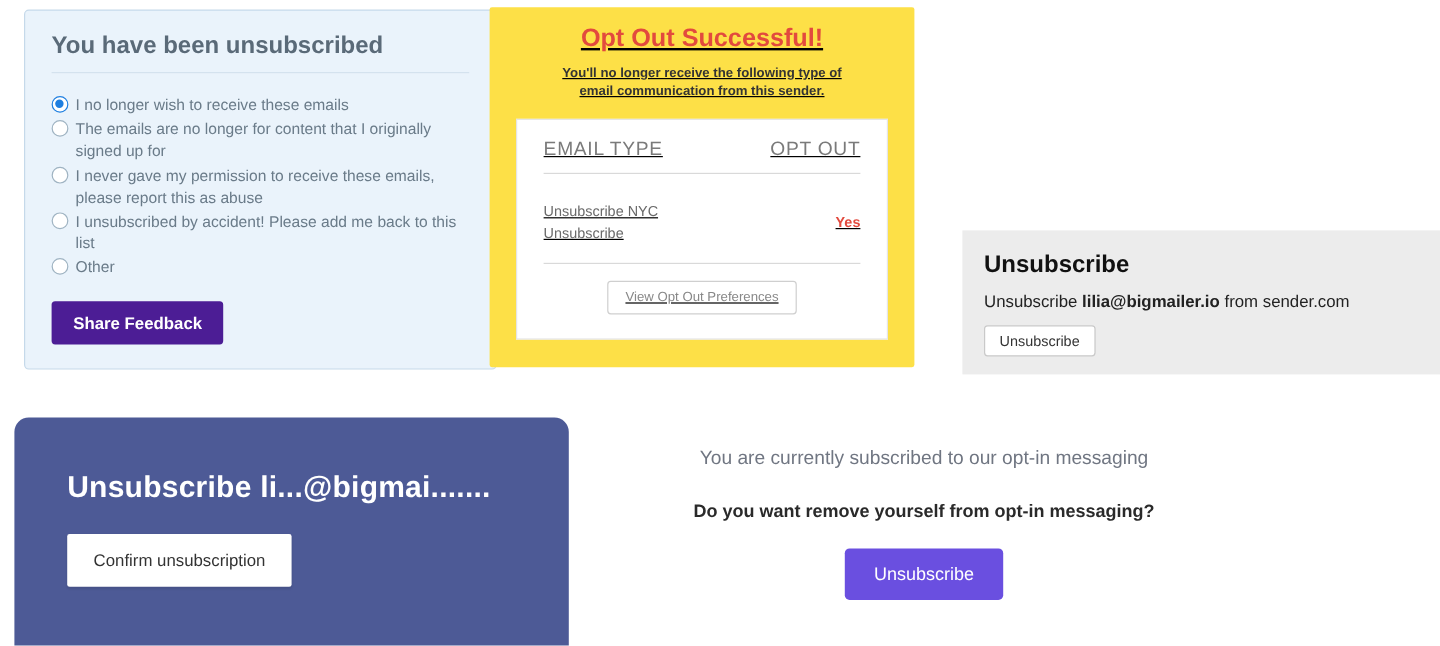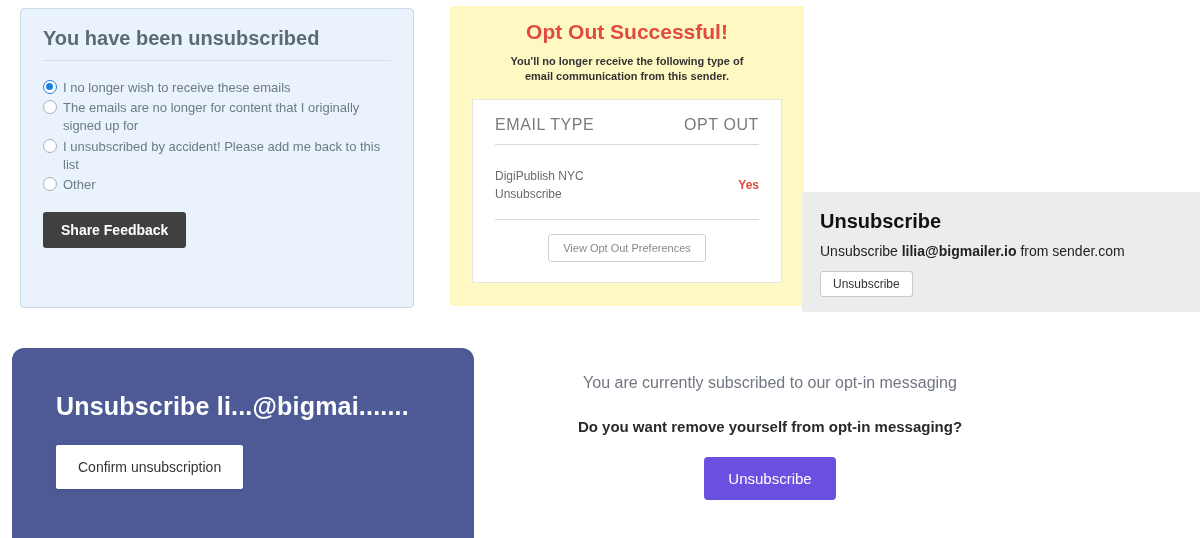--- a/index.html
+++ b/index.html
@@ -62,41 +62,42 @@
     }
     .panel1 label.opt .radio.checked::after {
       content: "";
       position: absolute;
       left: 2px; top: 2px;
       width: 7px; height: 7px;
       border-radius: 50%;
       background: #1f7fe0;
     }
     .panel1 .share-btn {
-      background: #404040;
+      background: #4c1d95;
       color: #fff;
       border: none;
       border-radius: 3px;
       padding: 10px 18px;
       font-size: 14px;
       font-weight: 700;
       cursor: pointer;
     }
 
     
     .panel2 {
       position: absolute;
-      left: 450px;
+      left: 408px;
       top: 6px;
       width: 354px;
       height: 300px;
-      background: #fef9c3;
+      background: #fde047;
       border-radius: 2px;
       padding: 14px 22px 22px 22px;
       text-align: center;
+      text-decoration: underline;
     }
     .panel2 h2 {
       color: #e24a3e;
       font-size: 21px;
       font-weight: 700;
       margin-bottom: 10px;
     }
     .panel2 p.sub {
       font-size: 11px;
       font-weight: 700;
@@ -250,20 +251,24 @@
 <div class="panel1">
   <h2>You have been unsubscribed</h2>
   <div class="opts">
     <label class="opt">
       <span class="radio checked"></span>
       <span>I no longer wish to receive these emails</span>
     </label>
     <label class="opt">
       <span class="radio"></span>
       <span>The emails are no longer for content that I originally signed up for</span>
+    </label>
+    <label class="opt">
+      <span class="radio"></span>
+      <span>I never gave my permission to receive these emails, please report this as abuse</span>
     </label>
     <label class="opt">
       <span class="radio"></span>
       <span>I unsubscribed by accident! Please add me back to this list</span>
     </label>
     <label class="opt">
       <span class="radio"></span>
       <span>Other</span>
     </label>
   </div>
@@ -273,21 +278,21 @@
 <div class="panel2">
   <h2>Opt Out Successful!</h2>
   <p class="sub">You'll no longer receive the following type of email communication from this sender.</p>
   <div class="tablecard">
     <div class="thead">
       <span>EMAIL TYPE</span>
       <span>OPT OUT</span>
     </div>
     <div class="trow">
       <div class="etype">
-        <span>DigiPublish NYC</span><br>
+        <span>Unsubscribe NYC</span><br>
         <span>Unsubscribe</span>
       </div>
       <div class="yes">Yes</div>
     </div>
     <div class="divider"></div>
     <button class="viewprefs">View Opt Out Preferences</button>
   </div>
 </div>
 
 <div class="panel3">

